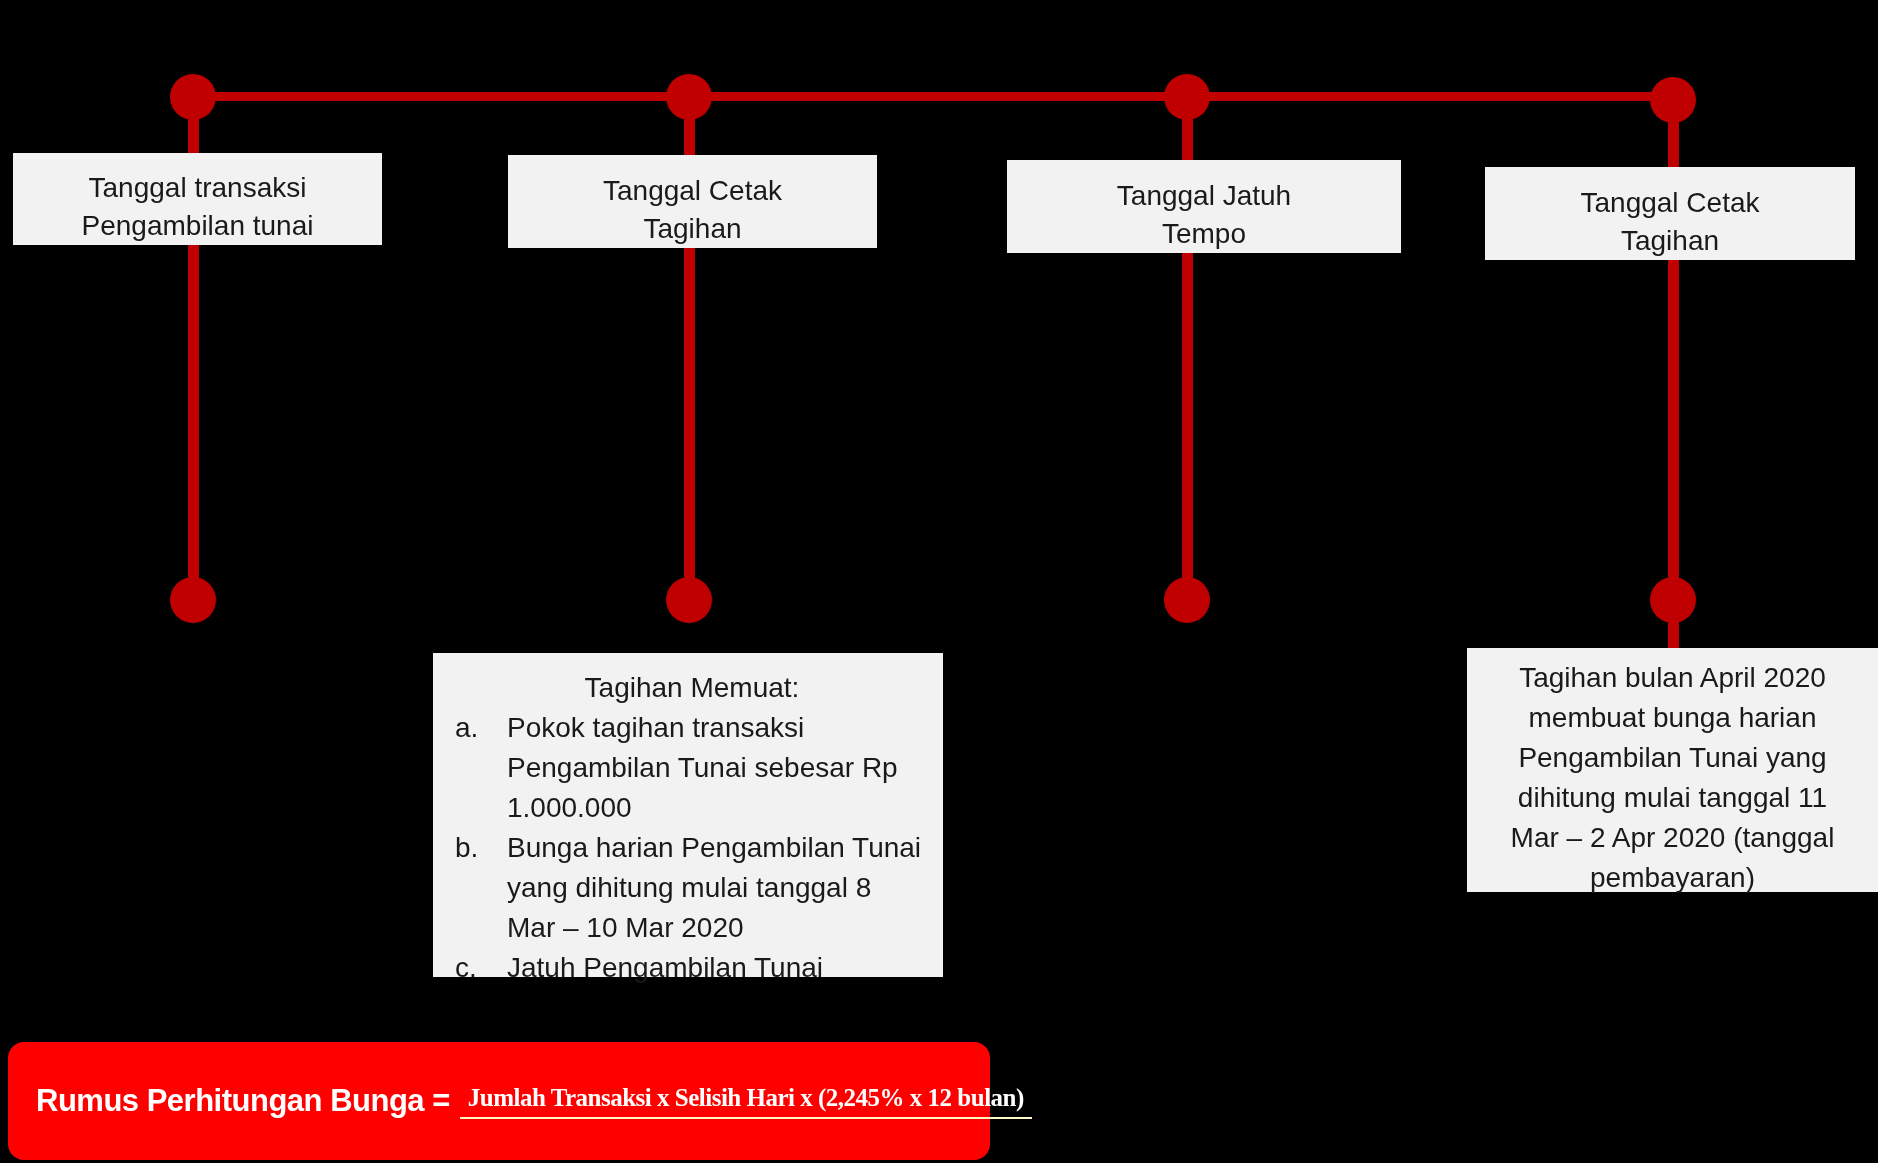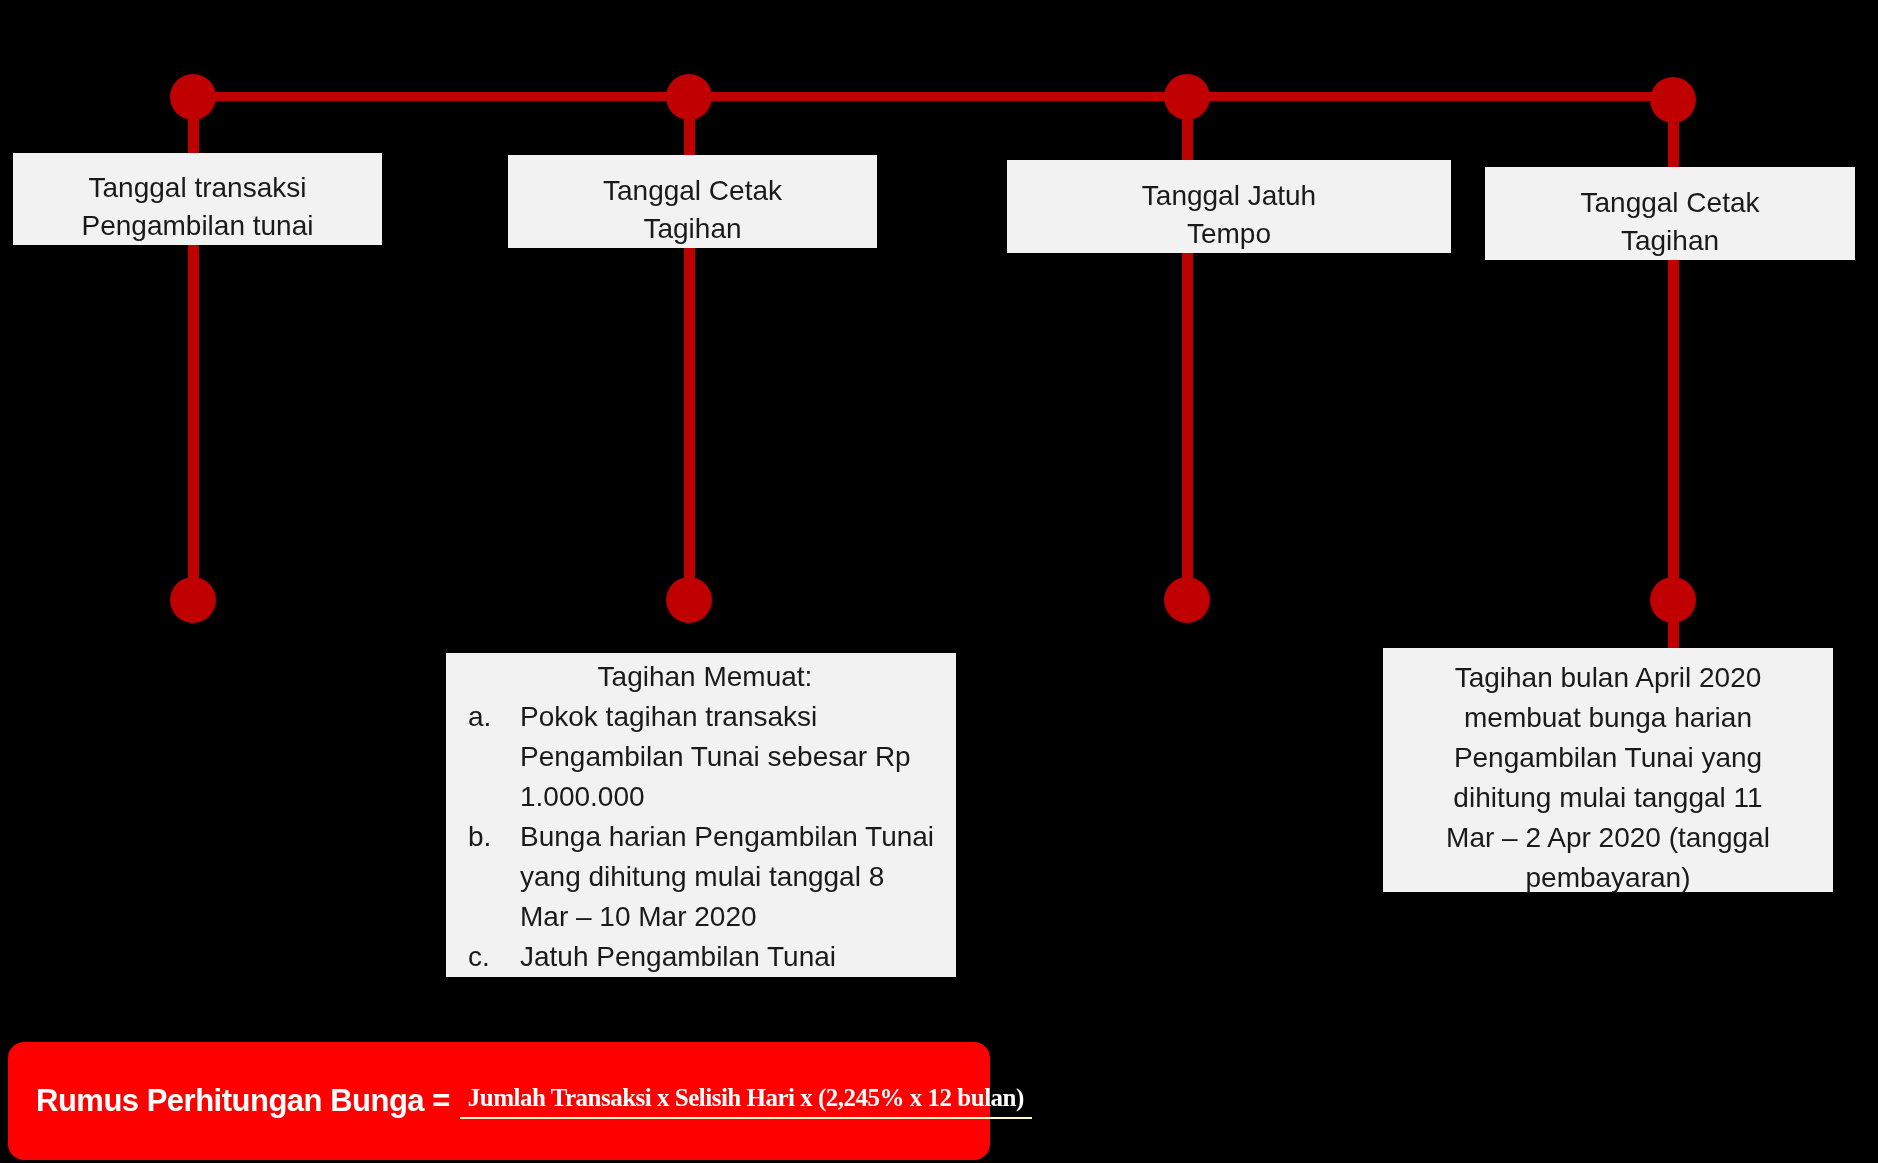--- a/index.html
+++ b/index.html
@@ -5,21 +5,21 @@
   html,body{margin:0;padding:0;background:#000;}
   .stage{position:relative;width:1878px;height:1163px;background:#000;overflow:hidden;
          font-family:"Liberation Sans",sans-serif;}
   .hline,.vline{position:absolute;background:#C00000;}
   .dot{position:absolute;width:46px;height:46px;border-radius:50%;background:#C00000;}
   .box{position:absolute;background:#F2F2F2;color:#1A1A1A;display:flex;
        align-items:center;justify-content:center;text-align:center;}
   .box .txt{white-space:pre-line;margin-top:16px;}
   .tbox{font-size:28px;line-height:38px;}
   .bbox{font-size:28px;line-height:40px;}
-  .listbox{display:block;text-align:left;padding:4px 14px 8px 22px;box-sizing:border-box;margin-left:13px;}
+  .listbox{display:block;text-align:left;padding:15px 14px 8px 22px;box-sizing:border-box;}
   .list-title{text-align:center;line-height:40px;}
   .list-item{display:flex;align-items:flex-start;}
   .li-label{flex:none;width:52px;line-height:40px;}
   .li-text{white-space:pre-line;line-height:40px;}
   .formula{position:absolute;left:8px;top:1042px;width:982px;height:118px;background:#FF0000;
            border-radius:16px;display:flex;align-items:center;padding-left:28px;box-sizing:border-box;}
   .f-label{color:#FFFFFF;font-weight:bold;font-size:31px;letter-spacing:-0.5px;white-space:nowrap;}
   .fraction{display:inline-block;text-align:center;color:#FFFFFF;margin-left:10px;
             font-family:"Liberation Serif",serif;font-weight:bold;font-size:25px;letter-spacing:-0.5px;}
   .fraction .num{border-bottom:2px solid #fef9c3;padding:0 8px 5px 8px;white-space:nowrap;}
@@ -49,21 +49,21 @@
   <div class="dot" style="left:1650px;top:577px"></div>
 
   <div class="box tbox" style="left:13px;top:153px;width:369px;height:92px">
     <span class="txt">Tanggal transaksi
 Pengambilan tunai</span>
   </div>
   <div class="box tbox" style="left:508px;top:155px;width:369px;height:93px">
     <span class="txt">Tanggal Cetak
 Tagihan</span>
   </div>
-  <div class="box tbox" style="left:1007px;top:160px;width:444px;height:93px">
+  <div class="box tbox" style="left:1007px;top:160px;width:394px;height:93px">
     <span class="txt">Tanggal Jatuh
 Tempo</span>
   </div>
   <div class="box tbox" style="left:1485px;top:167px;width:370px;height:93px">
     <span class="txt">Tanggal Cetak
 Tagihan</span>
   </div>
 
 
   <div class="box bbox listbox" style="left:433px;top:653px;width:510px;height:324px">
@@ -80,21 +80,21 @@
 yang dihitung mulai tanggal 8
 Mar – 10 Mar 2020</span>
     </div>
     <div class="list-item">
       <span class="li-label">c.</span>
       <span class="li-text">Jatuh Pengambilan Tunai</span>
     </div>
   </div>
 
 
-  <div class="box bbox" style="left:1383px;top:648px;width:450px;height:244px">
+  <div class="box bbox" style="left:1467px;top:648px;width:411px;height:244px">
     <span class="txt">Tagihan bulan April 2020
 membuat bunga harian
 Pengambilan Tunai yang
 dihitung mulai tanggal 11
 Mar – 2 Apr 2020 (tanggal
 pembayaran)</span>
   </div>
 
   <div class="formula">
     <span class="f-label">Rumus Perhitungan Bunga =</span>

